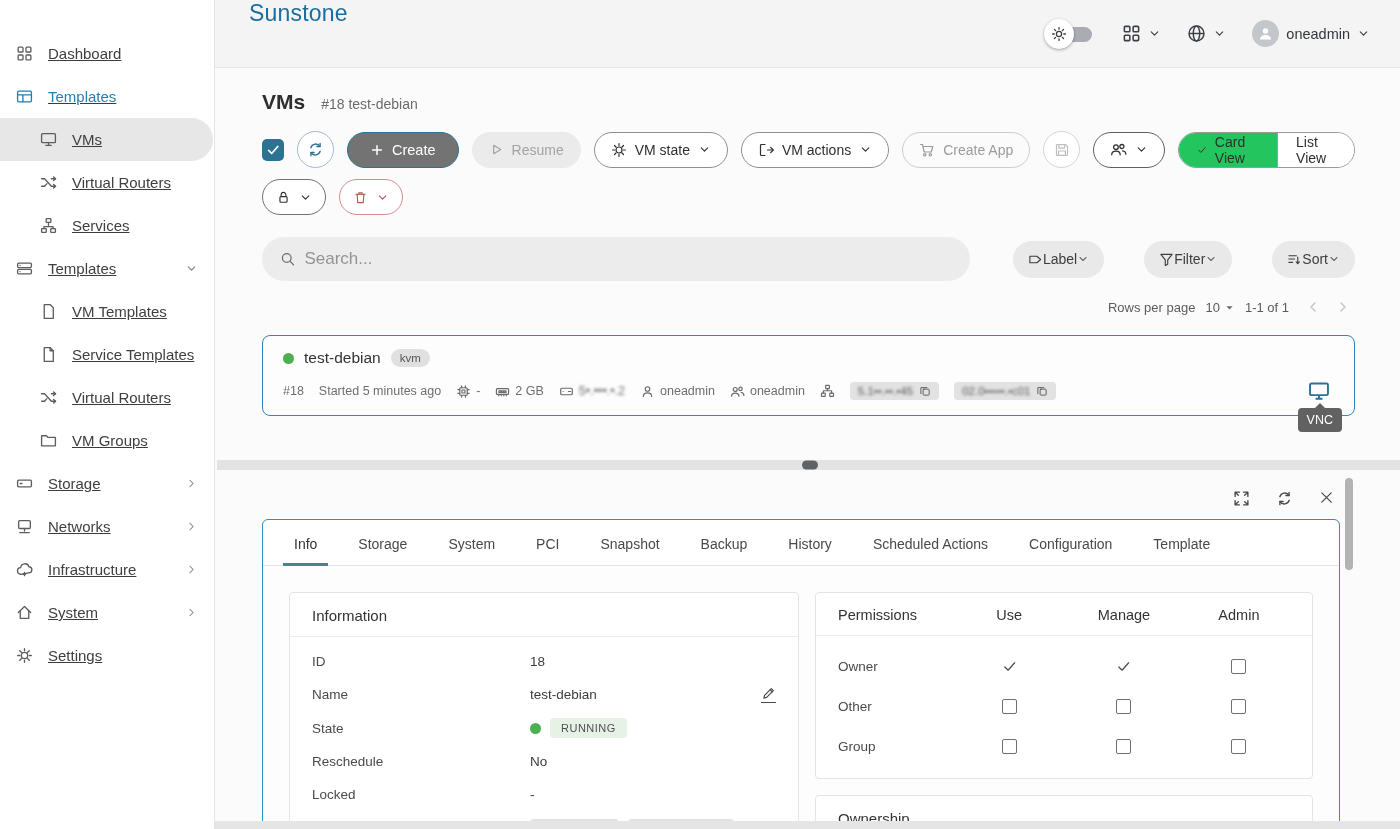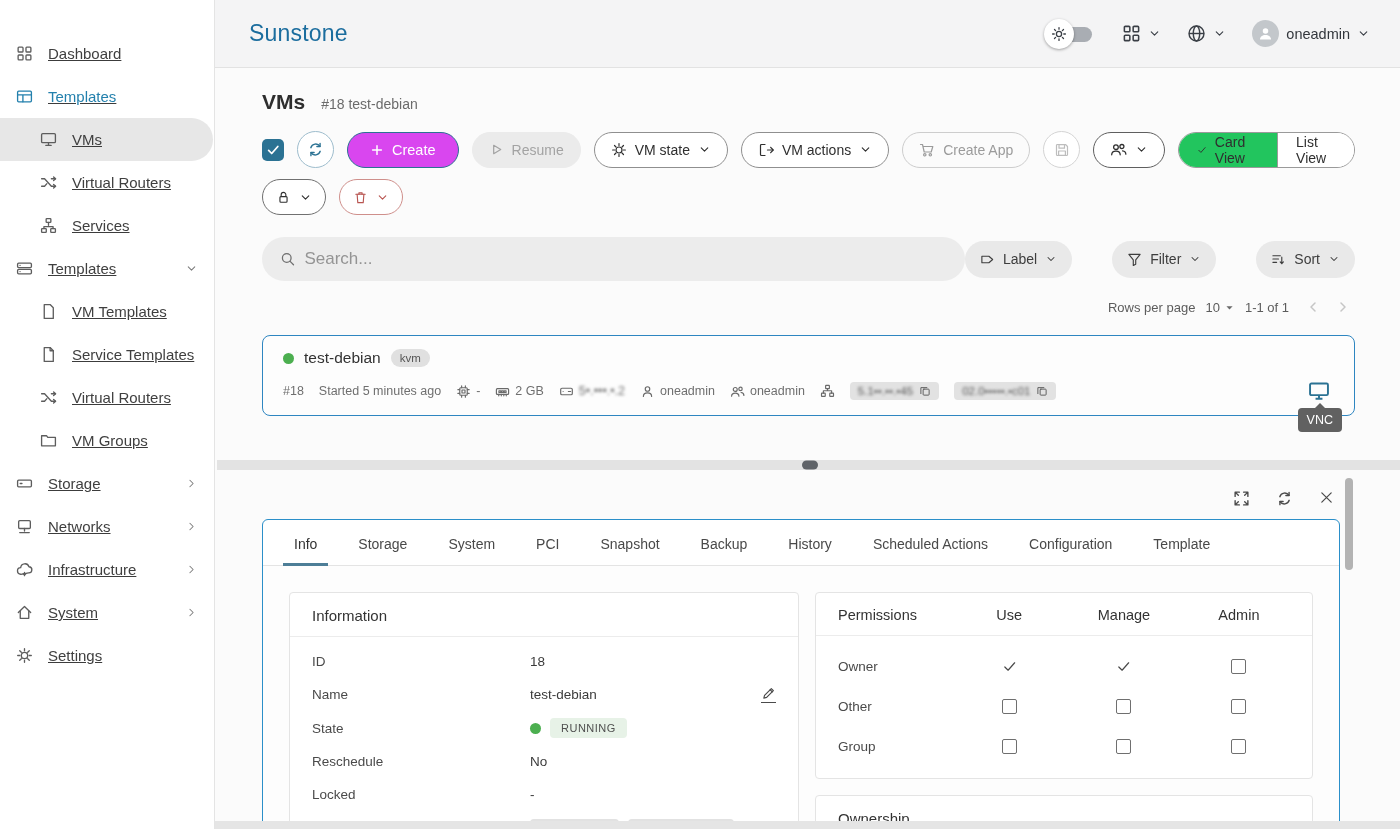--- a/index.html
+++ b/index.html
@@ -19,21 +19,21 @@
                color:#3f3f3f; font-size:15px; cursor:pointer; }
   .side-item .si-icon { width:18px; height:18px; margin-right:14px; color:#5d5d5d; flex:none; }
   .side-item.indent { padding-left:40px; }
   .side-item.accent, .side-item.accent .si-icon { color:#2380ad; }
   .side-item.selected { background:#e7e7e7; border-radius:0 26px 26px 0; width:213px; }
   .si-chev { margin-left:auto; color:#7a7a7a; }
 
   
   .app { margin-left:215px; }
   .header { height:68px; background:#f4f4f5; border-bottom:1px solid #e2e2e2;
-            display:flex; align-items:center; padding:0 30px 0 34px; }
+            display:flex; padding:0 30px 0 34px; }
   .brand { color:#1b6d9e; font-size:23px; letter-spacing:.2px; }
   .header-right { margin-left:auto; display:flex; align-items:center; gap:26px; }
   .switch { position:relative; width:52px; height:30px; cursor:pointer; }
   .switch .track { position:absolute; left:12px; top:8px; width:36px; height:15px; border-radius:8px; background:#a9adb3; }
   .switch .thumb { position:absolute; left:0; top:0; width:30px; height:30px; border-radius:50%;
                    background:#fff; box-shadow:0 1px 3px rgba(0,0,0,.35); display:flex; align-items:center; justify-content:center; color:#3a3f46; }
   .hbtn { display:flex; align-items:center; gap:7px; color:#3a3f46; cursor:pointer; }
   .avatar { width:27px; height:27px; border-radius:50%; background:#c3c7cb; color:#fff;
             display:flex; align-items:center; justify-content:center; }
   .user-name { font-size:14.5px; color:#33373d; }
@@ -42,21 +42,21 @@
   .main { position:relative; height:761px; overflow:hidden; background:#fbfbfb; }
   .list-pane { padding:22px 45px 0 47px; }
   .title-row { display:flex; align-items:baseline; gap:16px; }
   .page-title { font-size:21px; font-weight:bold; color:#2e2e2e; }
   .page-subtitle { font-size:14px; color:#6b6b6b; }
 
   .toolbar { display:flex; align-items:center; gap:13px; margin-top:17px; }
   .toolbar2 { display:flex; align-items:center; gap:13px; margin-top:11px; }
   .pill { height:36px; border-radius:18px; display:flex; align-items:center; gap:8px;
           padding:0 16px; font-size:14px; background:#fff; border:1px solid #8f8f8f; color:#2f2f2f; cursor:pointer; white-space:nowrap; }
-  .pill.primary { background:#d946ef; border-color:#2b7293; color:#fff; font-size:14.5px; padding:0 22px; }
+  .pill.primary { background:#737373; border-color:#2b7293; color:#fff; font-size:14.5px; padding:0 22px; }
   .pill.disabled { background:#ebebeb; border-color:#ebebeb; color:#a3a3a3; cursor:default; }
   .pill.ghost-disabled { background:transparent; border-color:#cdcdcd; color:#9b9b9b; cursor:default; }
   .pill.danger { border-color:#cf8f8b; color:#b85450; }
   .circle-btn { width:37px; height:37px; border-radius:50%; border:1px solid #9ebdcd; color:#2b7293;
                 display:flex; align-items:center; justify-content:center; background:#fff; cursor:pointer; flex:none; }
   .circle-btn.disabled { border-color:#d4d4d4; color:#bdbdbd; cursor:default; }
   .checkbox { width:22px; height:22px; border-radius:5px; background:#2b7293; color:#fff;
               display:flex; align-items:center; justify-content:center; cursor:pointer; flex:none; }
   .seg { margin-left:auto; display:flex; height:36px; border:1px solid #9a9a9a; border-radius:18px; overflow:hidden; }
   .seg-btn { display:flex; align-items:center; gap:8px; padding:0 18px; font-size:14px; color:#2f2f2f; background:#fff; cursor:pointer; }
@@ -64,21 +64,21 @@
   .seg-btn + .seg-btn { border-left:1px solid #9a9a9a; }
 
   .search-row { display:flex; align-items:center; margin-top:22px; }
   .search-box { width:708px; height:44px; border-radius:22px; background:#ececec; display:flex;
                 align-items:center; padding:0 18px; gap:9px; color:#8f8f8f; }
   .search-box input { border:none; background:transparent; outline:none; font-size:17px; color:#555;
                       font-family:"Liberation Sans",sans-serif; width:100%; }
   .search-box input::placeholder { color:#949494; }
   .chip-btns { margin-left:auto; display:flex; gap:40px; }
   .chip-btn { height:37px; border-radius:19px; background:#e9e9e9; border:none; display:flex; align-items:center;
-              gap:8px; padding:0 15px; font-size:14px; color:#3d3d3d; cursor:pointer; }
+              padding:0 15px; font-size:14px; color:#3d3d3d; cursor:pointer; }
 
   .pager-row { display:flex; align-items:center; justify-content:flex-end; gap:10px;
                margin-top:18px; font-size:13px; color:#5c5c5c; padding-right:4px; }
   .pager-select { display:flex; align-items:center; gap:4px; cursor:pointer; }
   .pager-arrows { display:flex; gap:14px; color:#c6c6c6; margin-left:6px; }
 
   
   .vm-card { position:relative; margin-top:20px; width:1093px; background:#fdfdfd;
              border:1.5px solid #2e86c1; border-radius:8px; padding:13px 20px 15px 20px; }
   .vm-card-top { display:flex; align-items:center; gap:10px; }

